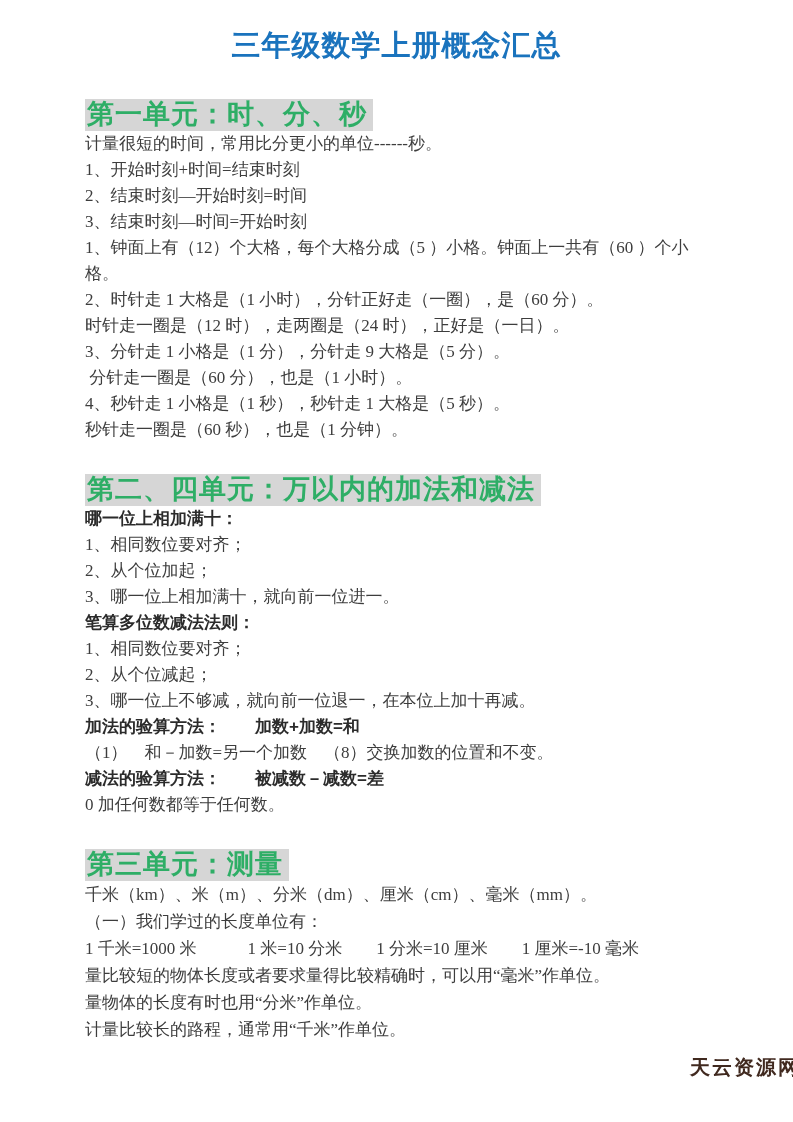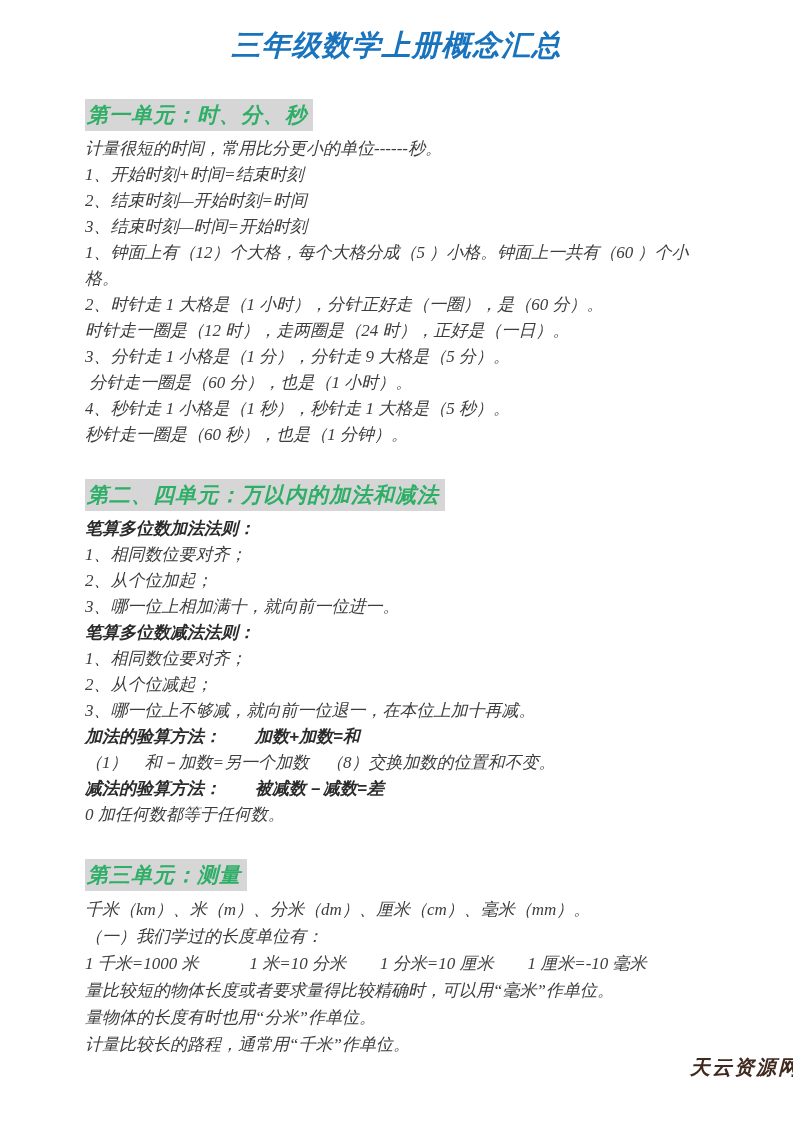--- a/index.html
+++ b/index.html
@@ -13,21 +13,20 @@
     position: relative;
     overflow: hidden;
     font-family: "Liberation Serif", serif;
   }
   .page {
     box-sizing: border-box;
     width: 793px;
     height: 1088px;
     padding: 22px 85px 0 85px;
     position: relative;
-    font-style: italic;
   }
   .doc-title {
     margin: 4px 0 0 0;
     text-align: center;
     font-family: "Liberation Sans", sans-serif;
     font-weight: bold;
     font-size: 29px;
     letter-spacing: 1px;
     color: var(--title-blue, #1a73bd);
   }
@@ -36,27 +35,26 @@
   }
   .section.first {
     margin-top: 33px;
   }
   .sec-heading {
     display: inline-block;
     background: var(--heading-highlight, #d6d6d6);
     color: var(--heading-green, #2eae66);
     font-family: "Liberation Sans", sans-serif;
     font-weight: bold;
-    font-size: 21px;
+    font-size: 27px;
     line-height: 25px;
     padding: 3px 6px 4px 2px;
     letter-spacing: 1px;
   }
   .sec-body {
-    margin-top: 5px;
   }
   .line {
     margin: 0;
     font-size: 17px;
     line-height: 26px;
     color: var(--body-text, #3d3d3d);
     white-space: pre-wrap;
     font-family: "Liberation Serif", serif;
   }
   .line.bold {
@@ -98,21 +96,21 @@
       <p class="line">3、分针走 1 小格是（1 分），分针走 9 大格是（5 分）。</p>
       <p class="line"> 分针走一圈是（60 分），也是（1 小时）。</p>
       <p class="line">4、秒针走 1 小格是（1 秒），秒针走 1 大格是（5 秒）。</p>
       <p class="line">秒针走一圈是（60 秒），也是（1 分钟）。</p>
     </div>
   </div>
 
   <div class="section">
     <span class="sec-heading">第二、四单元：万以内的加法和减法</span>
     <div class="sec-body">
-      <p class="line bold">笔算多位数加法法则：</p>
+      <p class="line bold">哪一位上相加满十：</p>
       <p class="line">1、相同数位要对齐；</p>
       <p class="line">2、从个位加起；</p>
       <p class="line">3、哪一位上相加满十，就向前一位进一。</p>
       <p class="line bold">笔算多位数减法法则：</p>
       <p class="line">1、相同数位要对齐；</p>
       <p class="line">2、从个位减起；</p>
       <p class="line">3、哪一位上不够减，就向前一位退一，在本位上加十再减。</p>
       <p class="line bold">加法的验算方法：　　加数+加数=和</p>
       <p class="line">（1）　和－加数=另一个加数　（8）交换加数的位置和不变。</p>
       <p class="line bold">减法的验算方法：　　被减数－减数=差</p>

